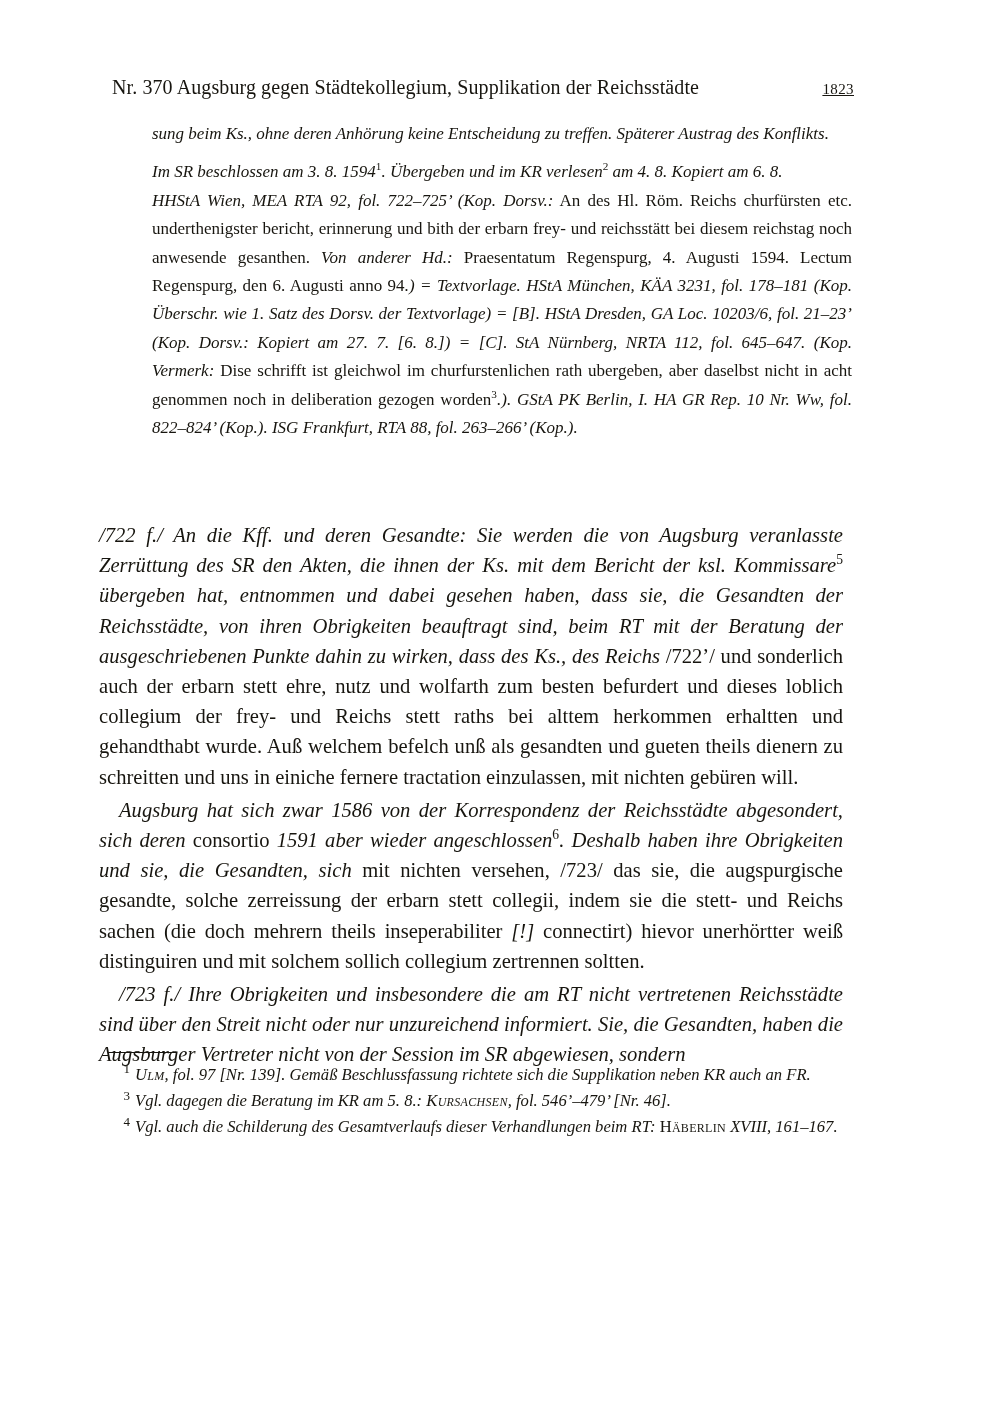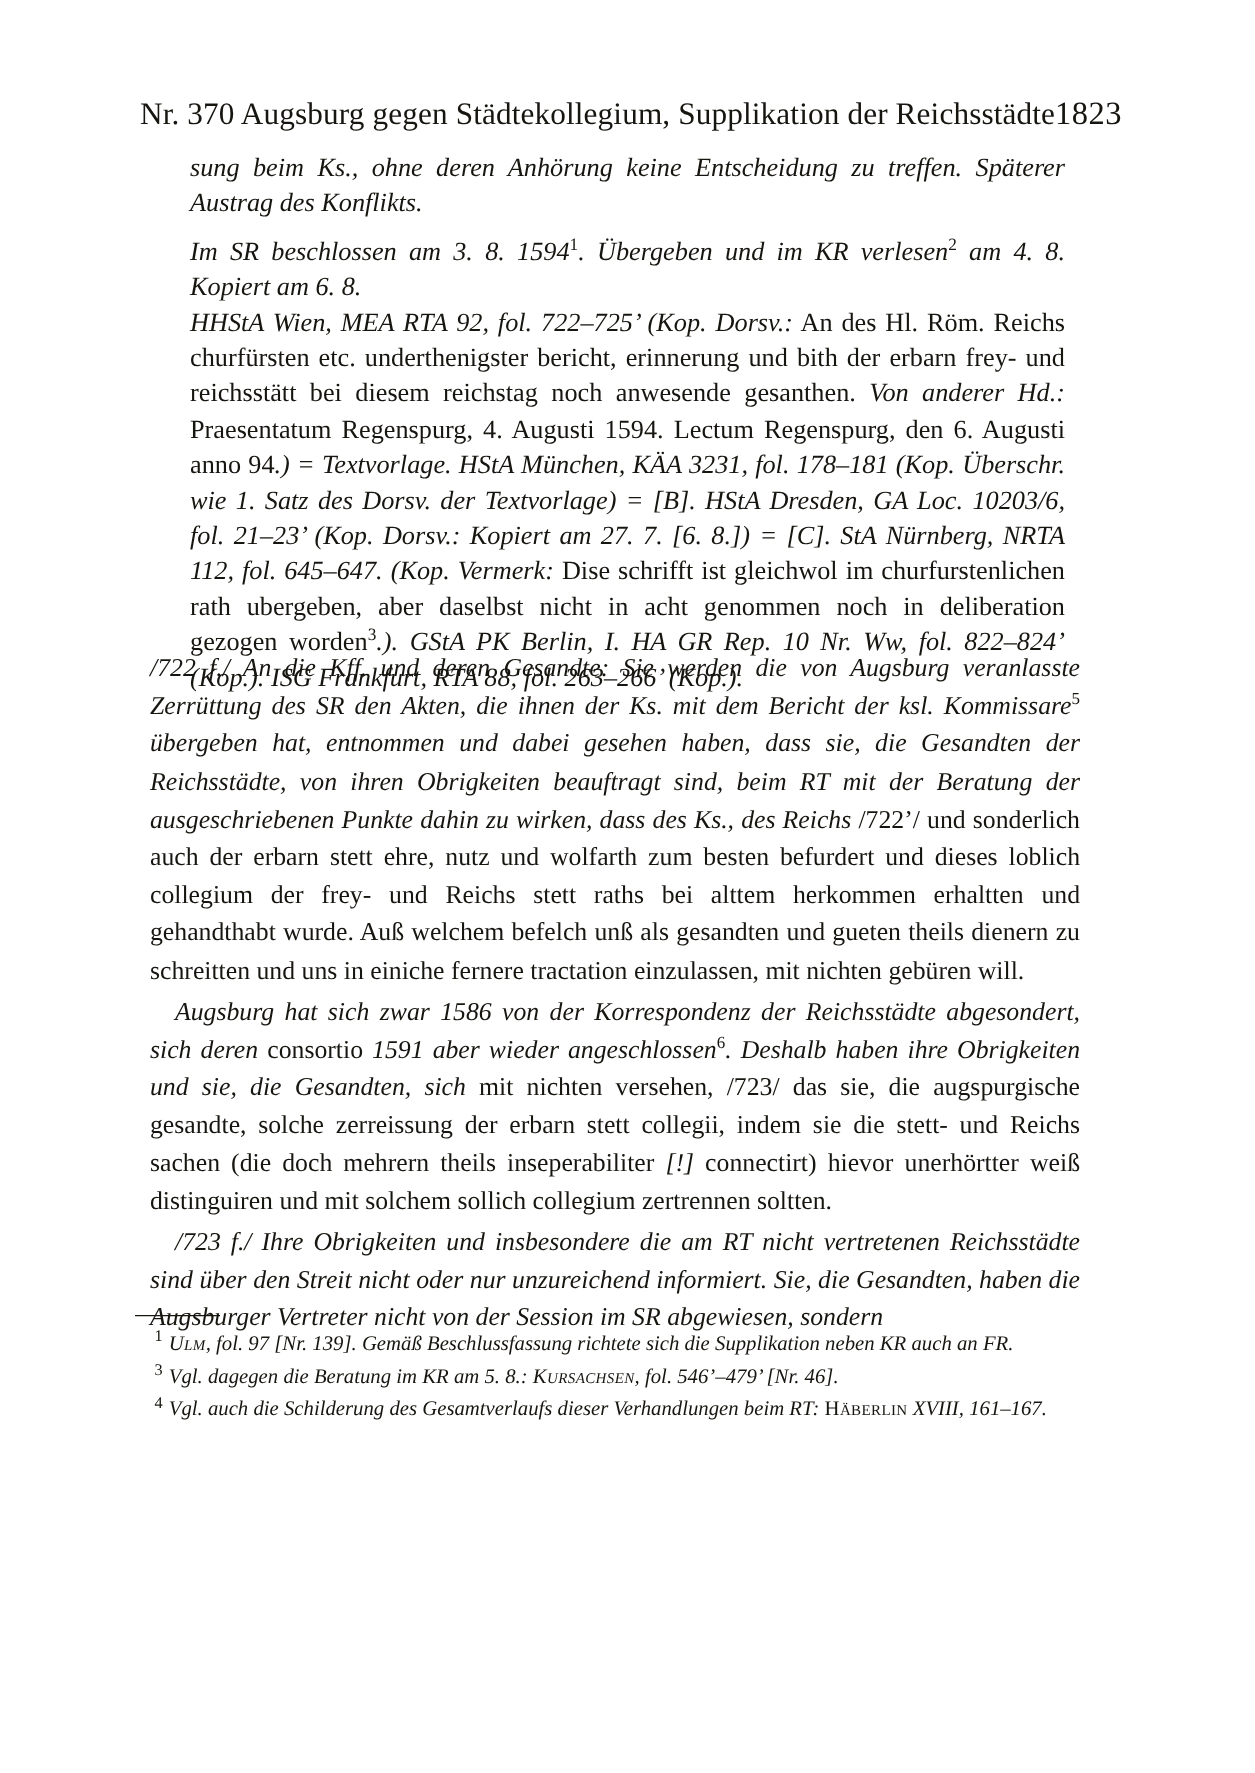--- a/index.html
+++ b/index.html
@@ -10,37 +10,37 @@
     color:#17150f;
     -webkit-font-smoothing:antialiased;
   }
   .page { position:relative; width:1004px; height:1418px; overflow:hidden; }
 
   
   .runhead {
     position:absolute; left:112px; top:76px; width:742px;
     display:flex; align-items:baseline; justify-content:space-between;
   }
-  .runhead-title { font-size:25px; letter-spacing:.1px; white-space:nowrap;text-align:center; }
-  .runhead-folio { font-size:26px; letter-spacing:.4px; }
+  .runhead-title { font-size:20px; letter-spacing:.1px; white-space:nowrap;text-align:center; }
+  .runhead-folio { font-size:15px; letter-spacing:.4px;text-decoration:underline; }
 
   
   .blk { position:absolute; text-align:justify; }
   .blk p { margin:0; }
 
   
   .head-block {
     left:152px; top:120px; width:700px;
-    font-size:21px; line-height:28.4px;
+    font-size:17px; line-height:28.4px;
   }
   .head-block .para + .para { margin-top:10px; }
 
   
   .body-block {
-    left:120px; top:520px; width:744px;
+    left:99px; top:520px; width:744px;
     font-size:20.6px; line-height:30.2px;
   }
   .body-block .para { margin-top:0; }
   .body-block .para + .para { margin-top:3px; }
 
   .it  { font-style:italic; }
   .rm  { font-style:normal; }
   .ind { display:inline-block; width:20px; }
 
   

